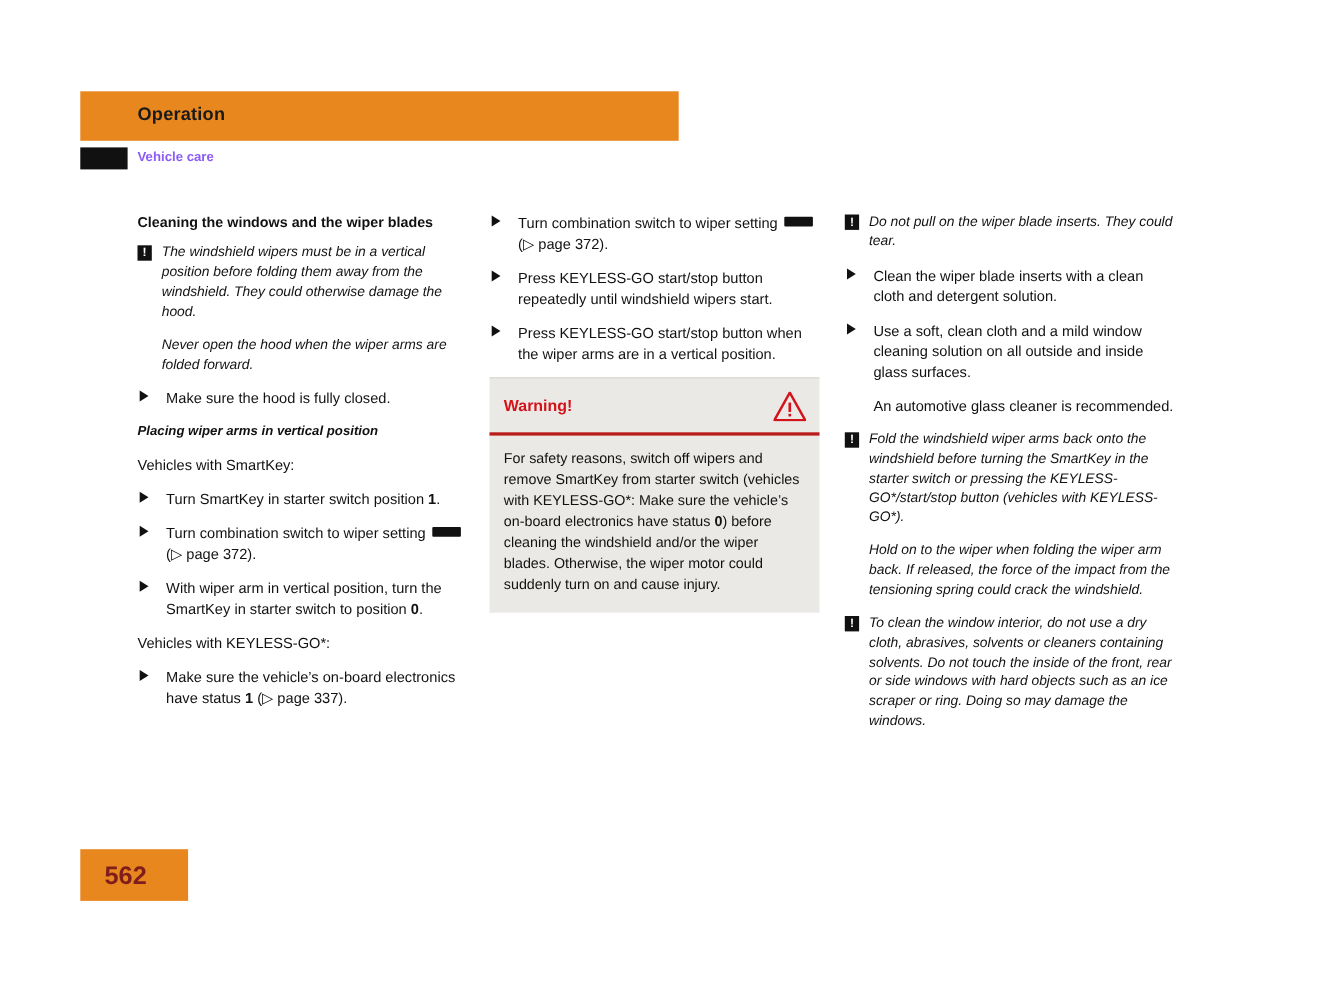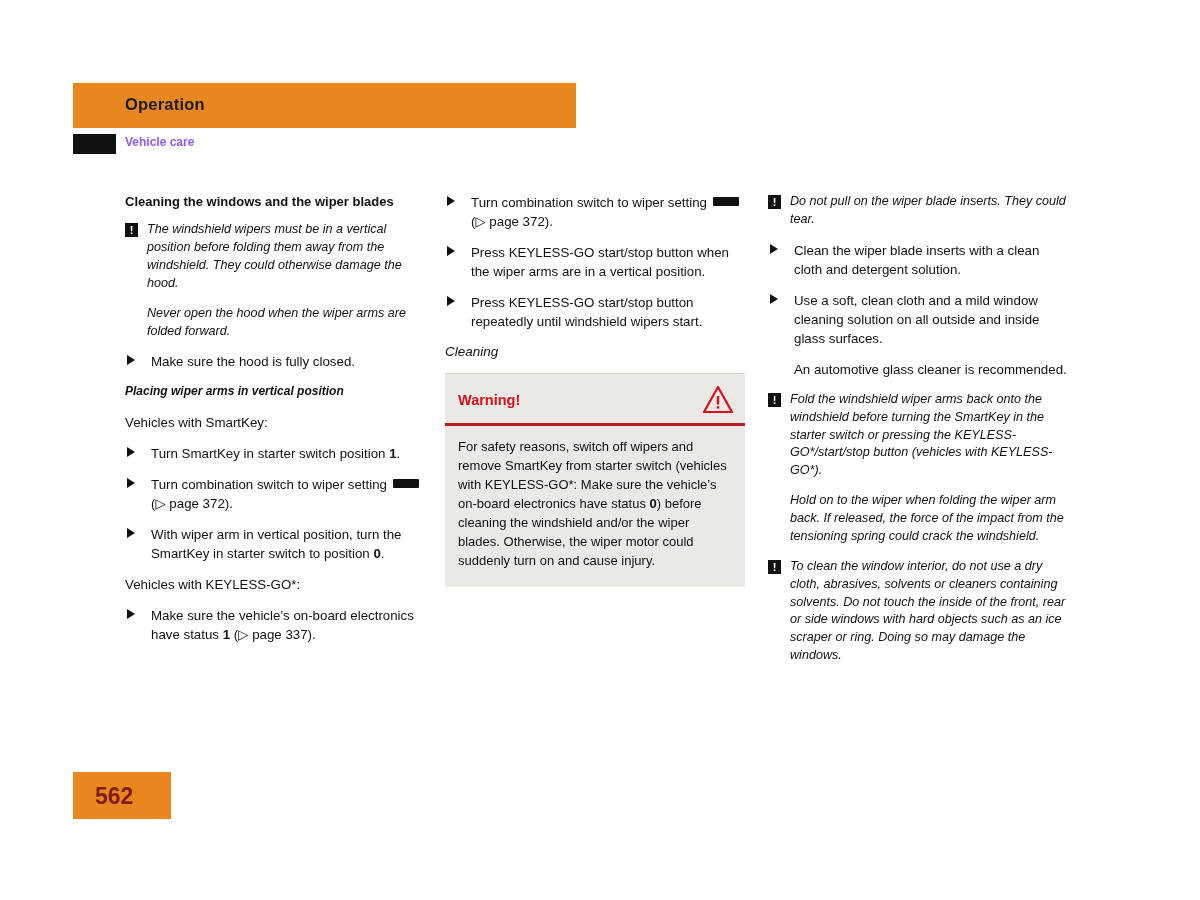--- a/index.html
+++ b/index.html
@@ -16,21 +16,21 @@
     width: 1200px;
     height: 900px;
     background: #ffffff;
   }
 
   
   .header-bar {
     position: absolute;
     left: 73px;
     top: 83px;
-    width: 503px;
+    width: 544px;
     height: 45px;
     background: #e8871e;
   }
   .header-title {
     position: absolute;
     left: 52px;
     top: 12px;
     font-size: 16.5px;
     font-weight: bold;
     color: #1a1a1a;
@@ -260,29 +260,28 @@
   </div>
 
   <div class="col col-2">
     <div class="bullet">
       <span class="tri"></span>
       <span>Turn combination switch to wiper setting </span><span class="wiper-glyph"></span> <span class="ref">(▷ page 372).</span>
     </div>
 
     <div class="bullet">
       <span class="tri"></span>
+      <span>Press KEYLESS-GO start/stop button repeatedly until windshield wipers start.</span>
+    </div>
+
+    <div class="bullet">
+      <span class="tri"></span>
       <span>Press KEYLESS-GO start/stop button when the wiper arms are in a vertical position.</span>
     </div>
 
-    <div class="bullet">
-      <span class="tri"></span>
-      <span>Press KEYLESS-GO start/stop button repeatedly until windshield wipers start.</span>
-    </div>
-
-    <h3 class="sec-plain-italic">Cleaning</h3>
 
     <div class="warning-box">
       <div class="warning-head">
         <div class="warning-title">Warning!</div>
         <svg class="warning-icon" viewBox="0 0 30 27">
           <path d="M15 1 L29 26 L1 26 Z" fill="none" stroke="#d4121a" stroke-width="2.2" stroke-linejoin="round"></path>
           <rect x="13.8" y="10" width="2.4" height="8.5" fill="#d4121a"></rect>
           <rect x="13.8" y="20.2" width="2.4" height="2.4" fill="#d4121a"></rect>
         </svg>
       </div>

